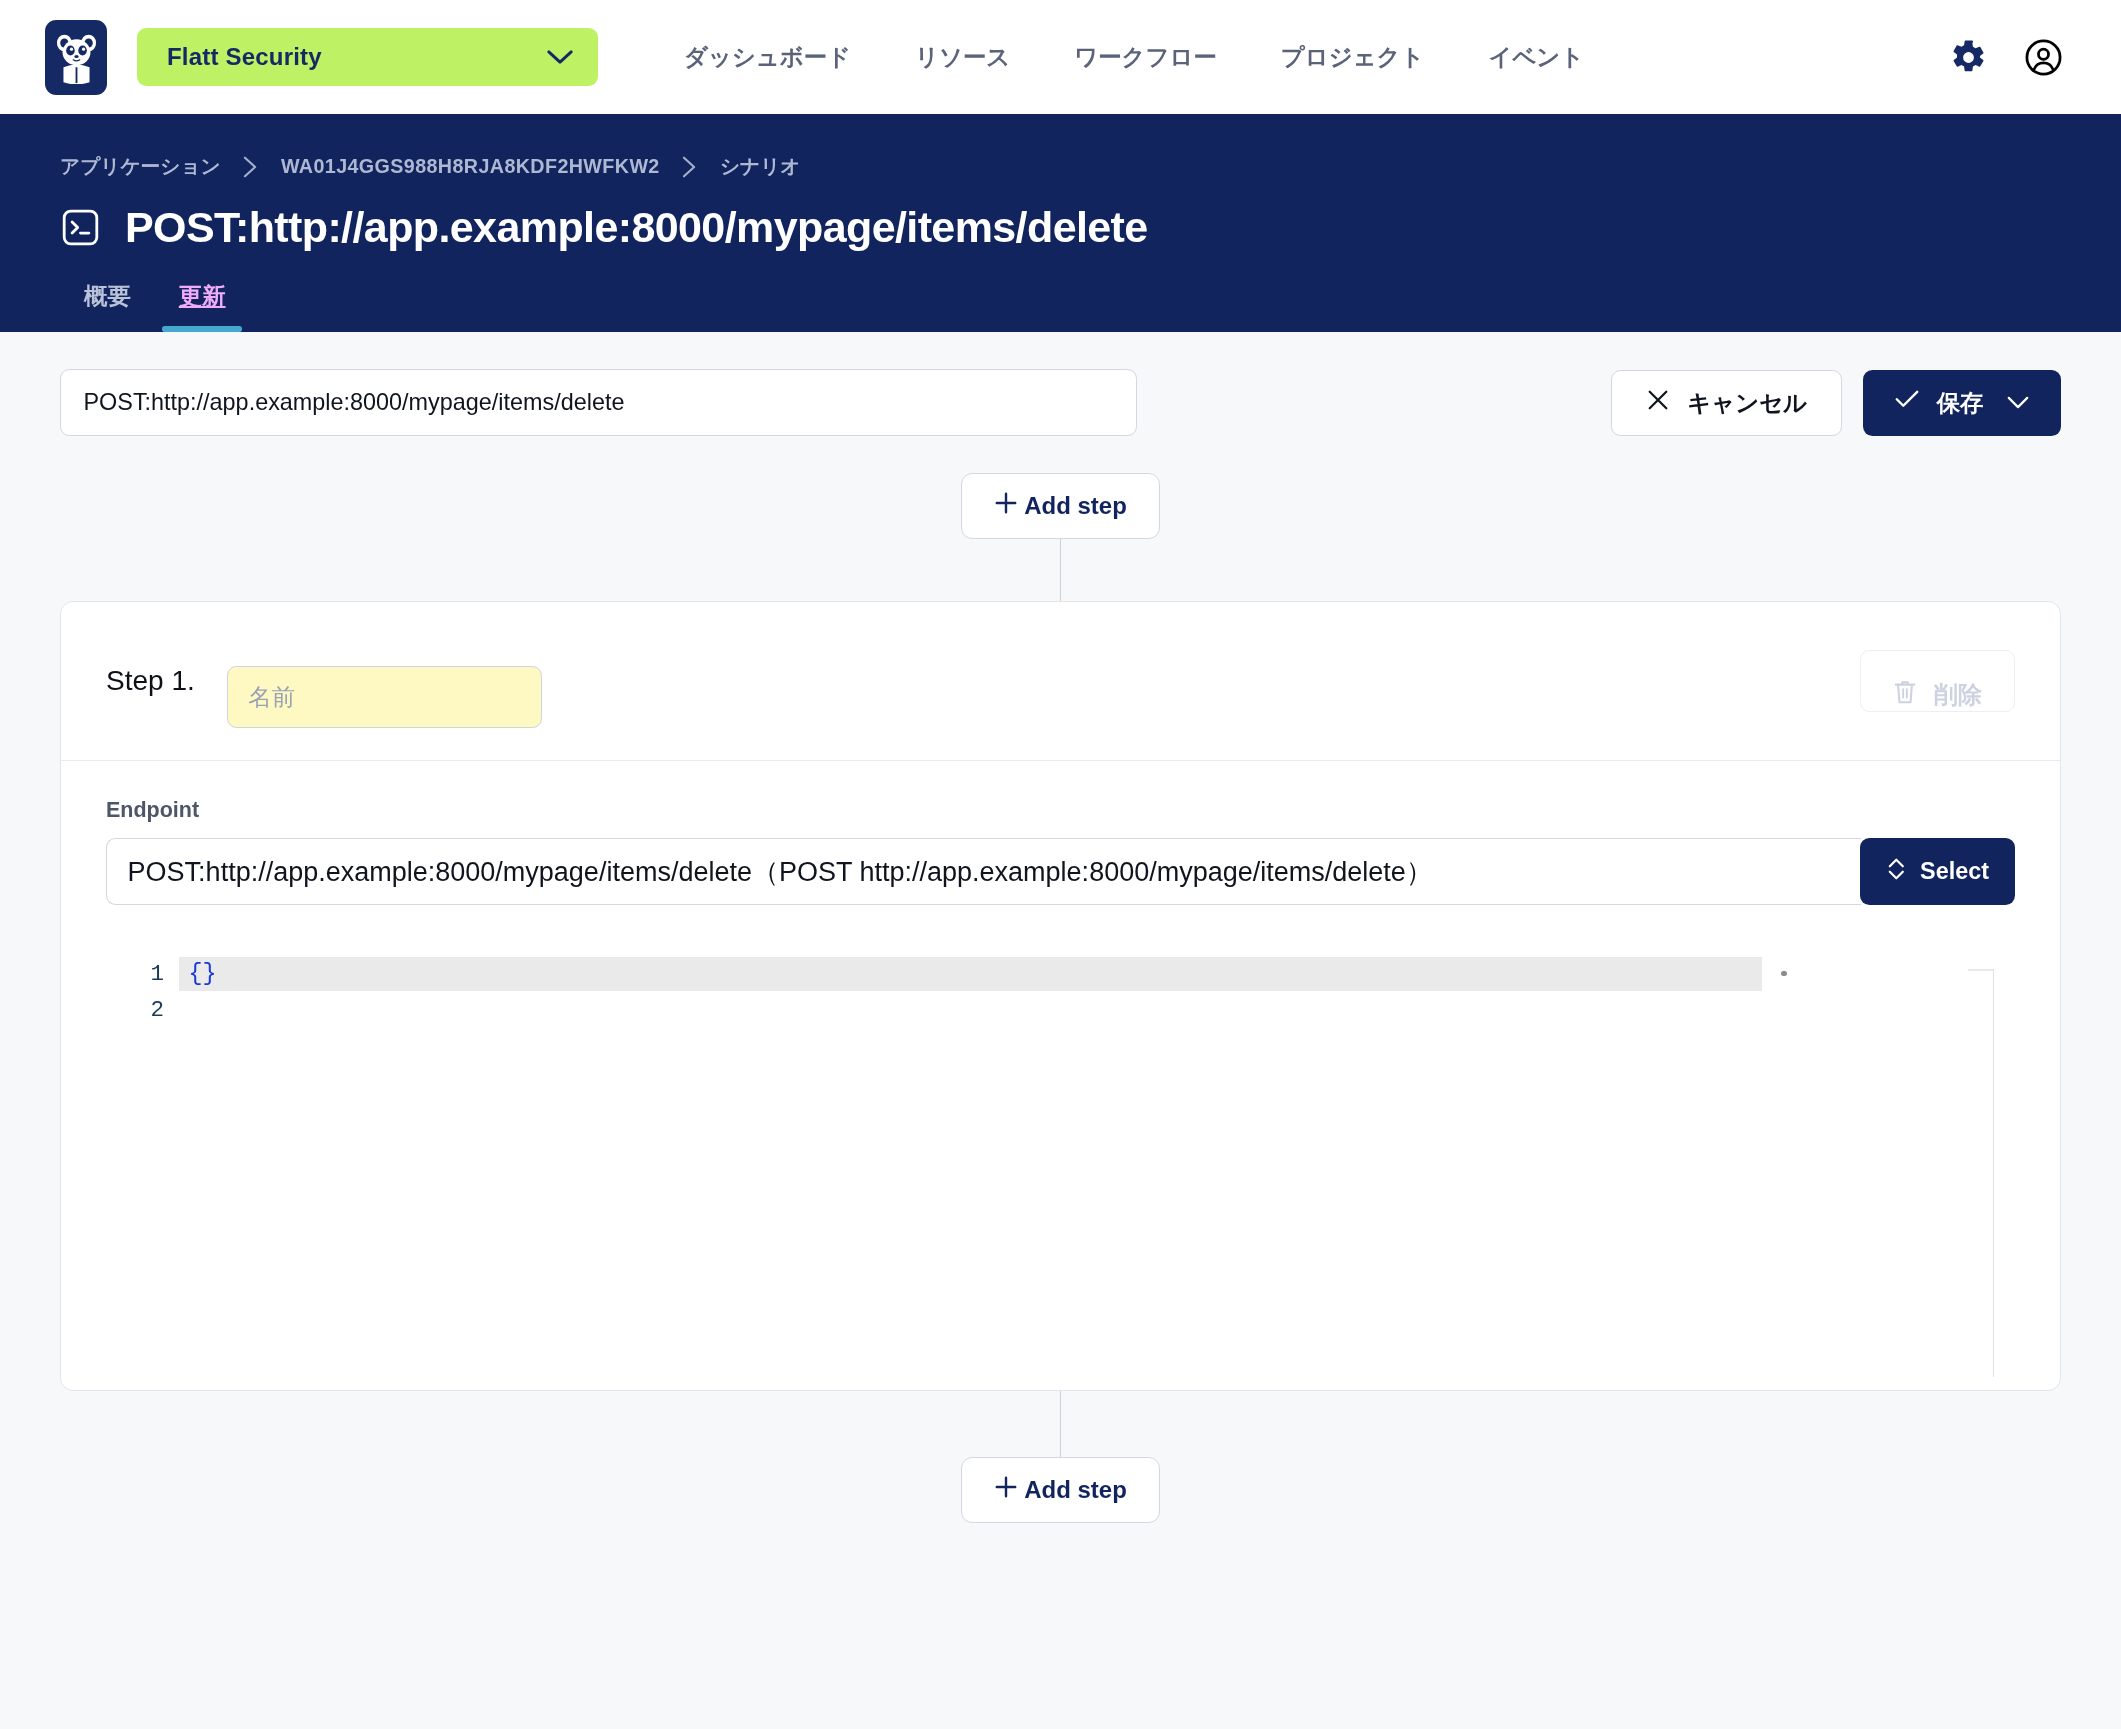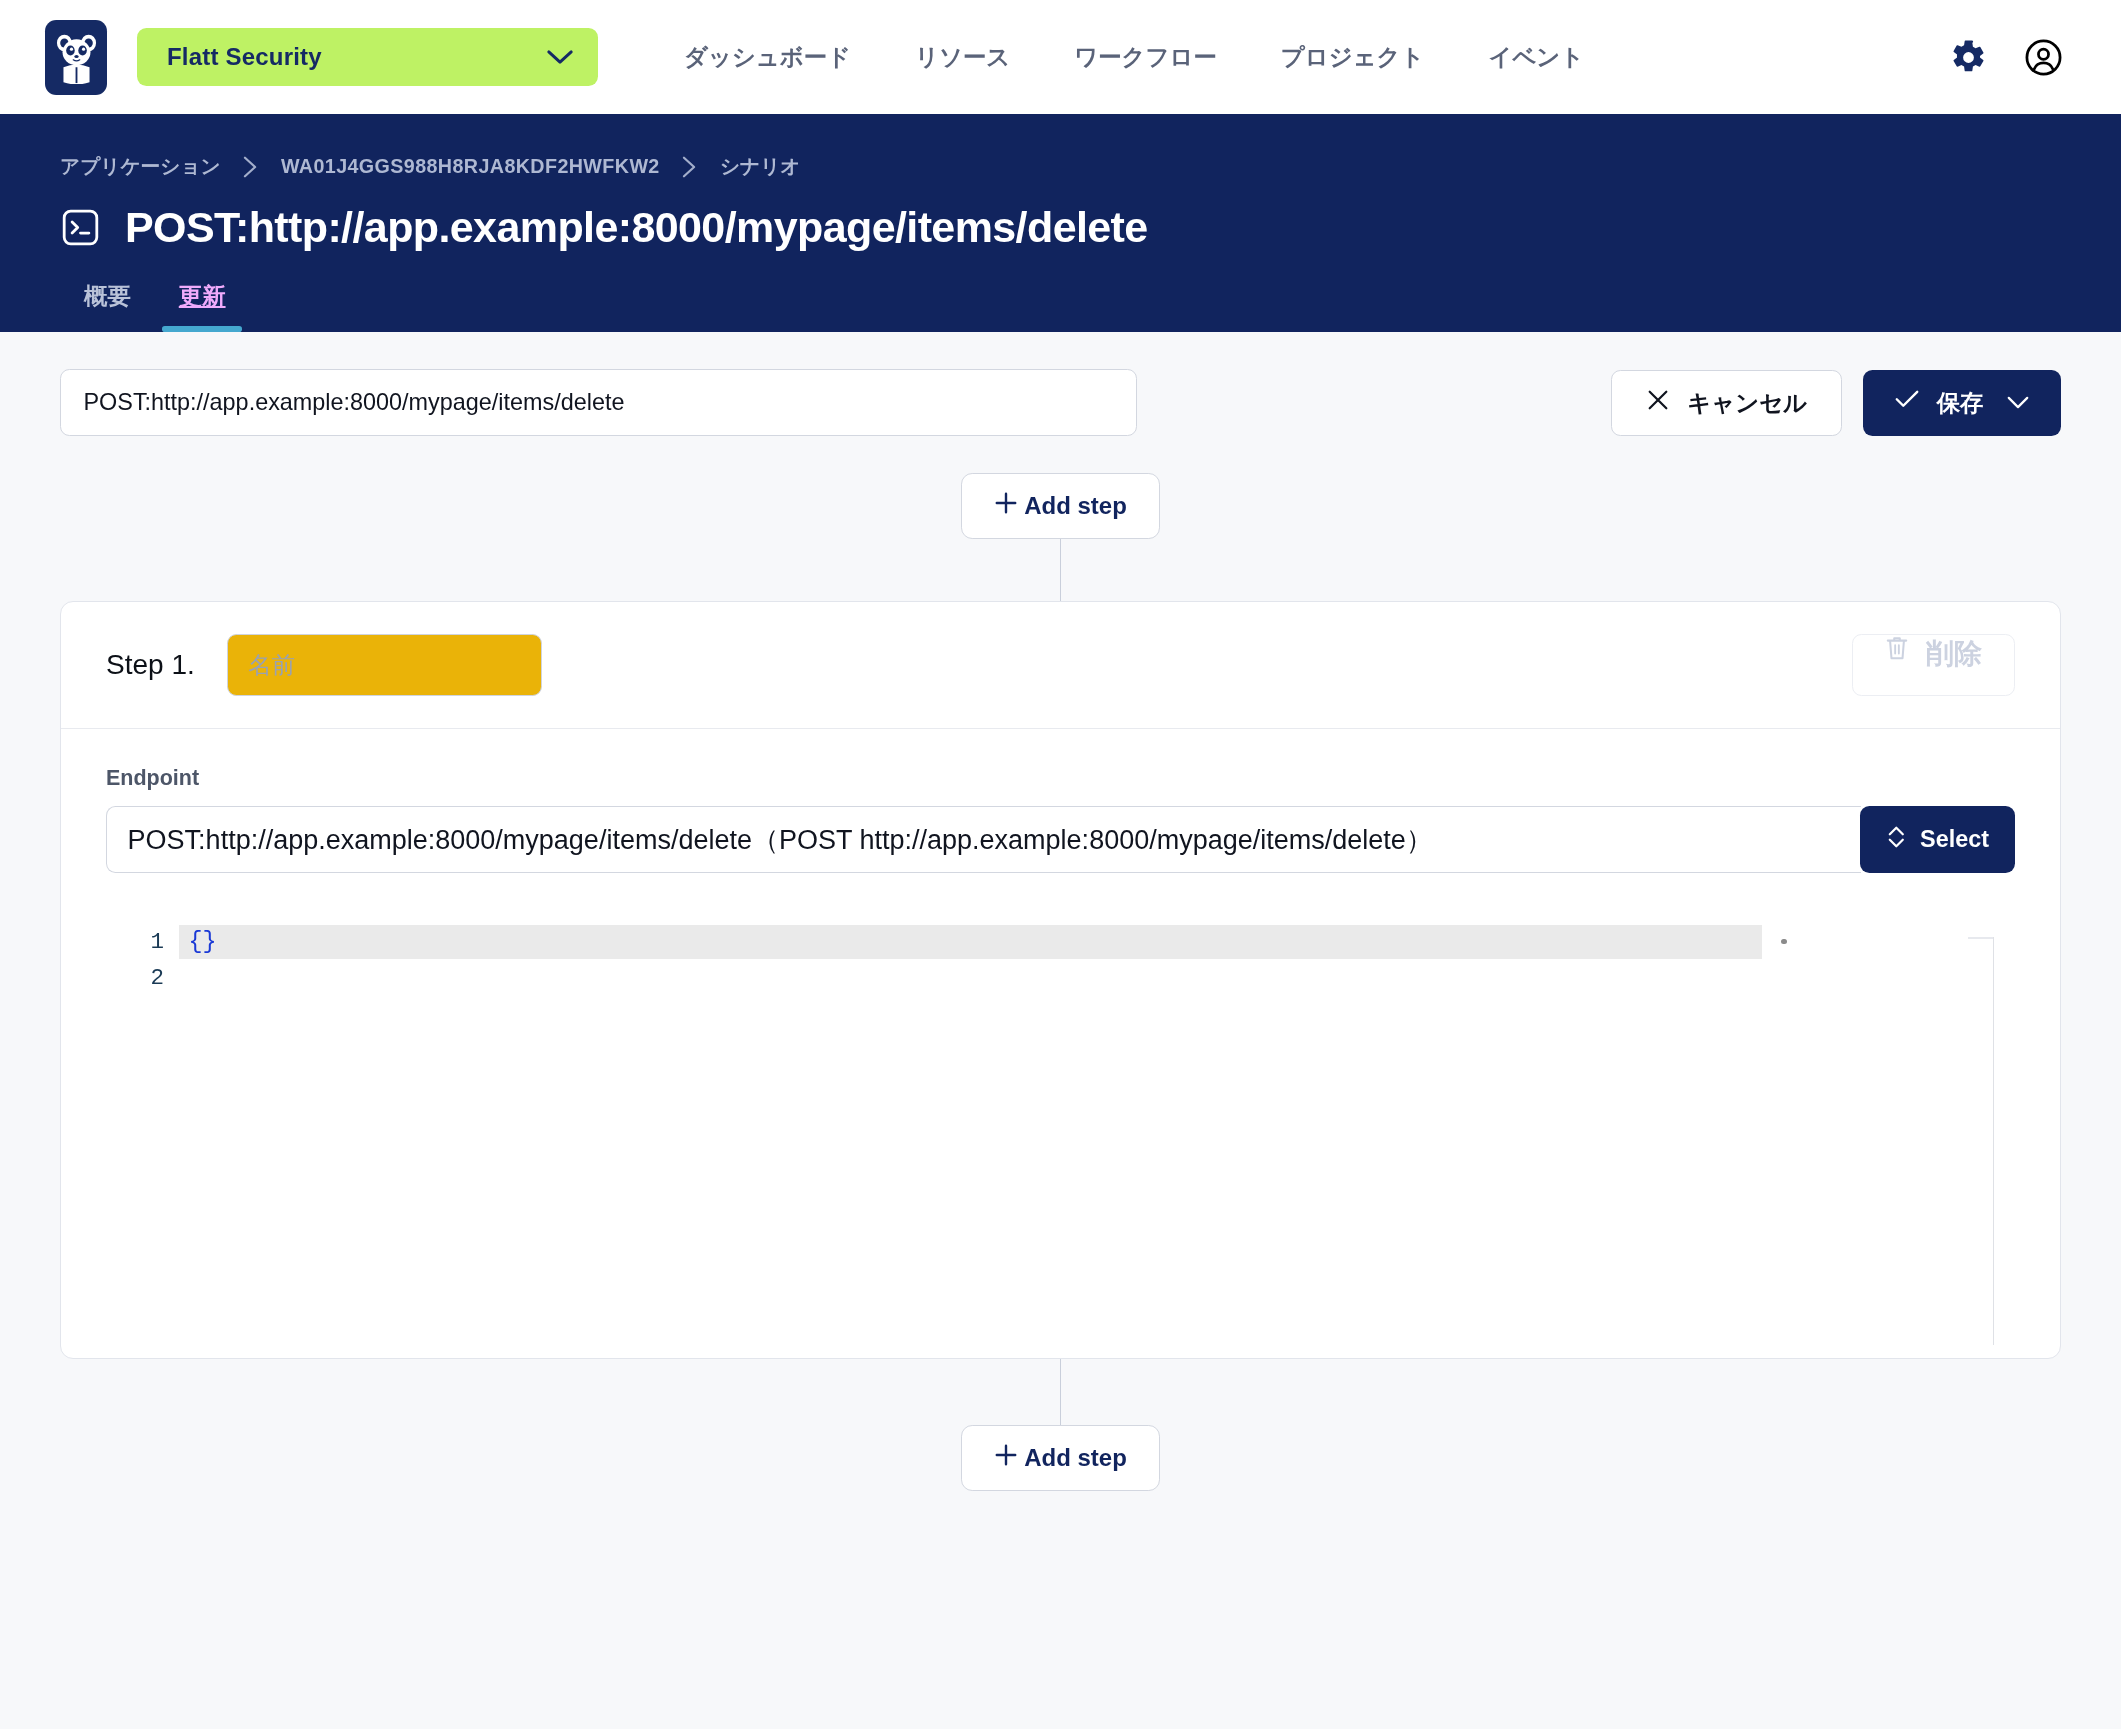--- a/index.html
+++ b/index.html
@@ -237,41 +237,42 @@
     font-weight: 400;
     color: #0c1017;
     margin-right: 32px;
     white-space: nowrap;
   }
   .step-name-input {
     width: 315px;
     height: 62px;
     border: 1.4px solid #cfd4de;
     border-radius: 9.4px;
-    background: #eab308;
+    background: #fef9c3;
     font-family: "Liberation Sans", sans-serif;
     font-size: 23.4px;
     padding: 0 20.6px;
     outline: none;
     color: #10141f;
+    margin-top: 32px;
   }
   .step-name-input::placeholder { color: #99a1b2; }
 
   .btn-delete {
     margin-left: auto;
     display: inline-flex;
-    align-items: flex-start;
+    align-items: flex-end;
     gap: 17px;
     height: 62px;
     padding: 0 32px;
     border: 1.4px solid #eceef3;
     border-radius: 9.4px;
     background: #ffffff;
     color: #ccd2e0;
-    font-size: 28px;
+    font-size: 24px;
     font-weight: 700;
     cursor: not-allowed;
   }
 
   .step-body { padding: 37px 45px 0 45px; }
 
   .field-label {
     font-size: 21.5px;
     font-weight: 700;
     color: #4d5668;

